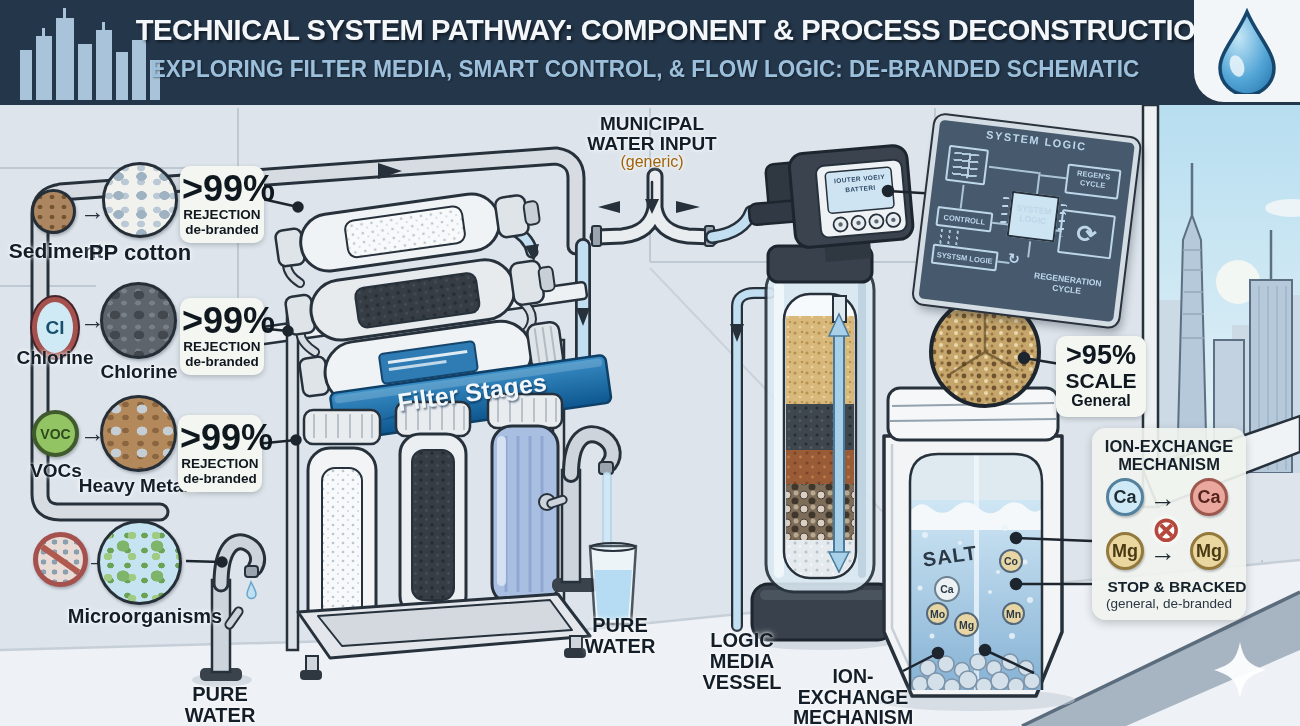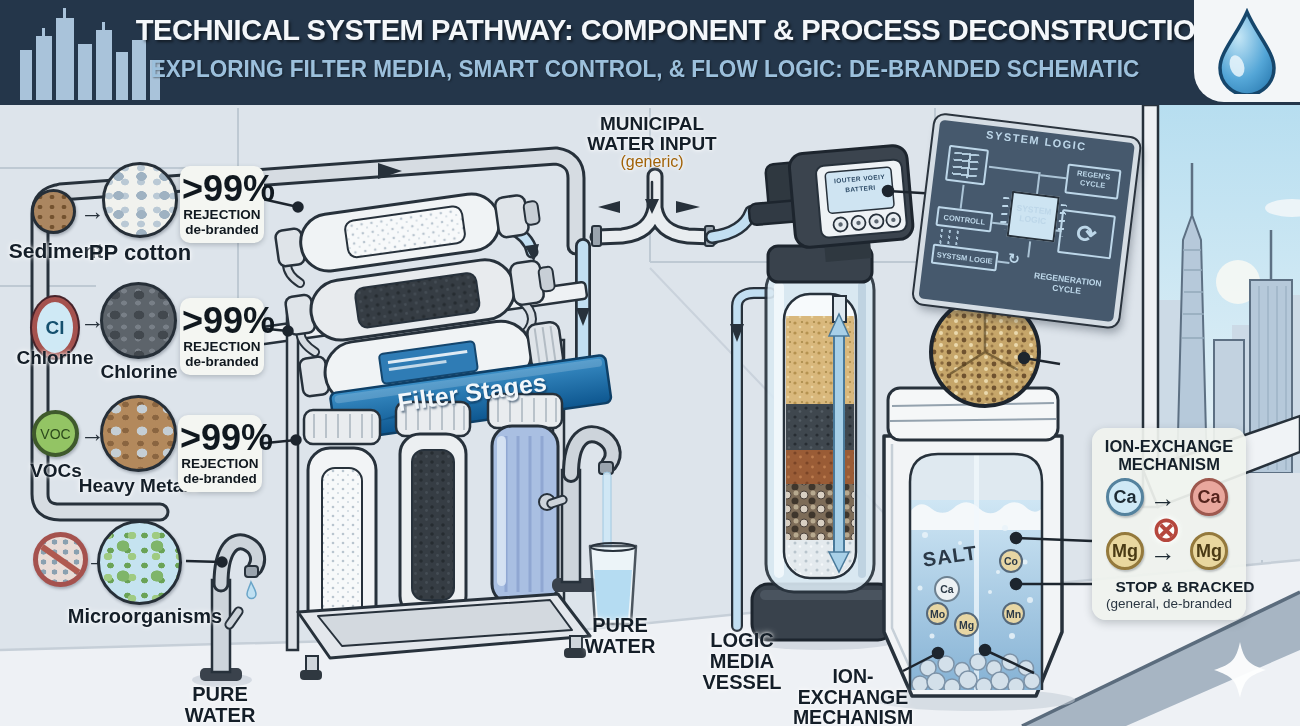--- a/index.html
+++ b/index.html
@@ -29,21 +29,21 @@
   .c-sed{background:#ab8660;background-image:radial-gradient(#73522f 2.2px,transparent 2.7px);
          background-size:12px 10px;}
   .c-pp{background:#f1f2ee;background-image:radial-gradient(#9fb2c2 5px,transparent 5.6px),
         radial-gradient(#bac9d5 3.6px,transparent 4.2px);background-size:23px 19px,16px 14px;
         background-position:2px 2px,12px 10px;}
   .c-cl{background:#cfe9f5;border:5px solid #a5524e;box-shadow:0 0 0 2px #46232a,1px 2px 3px rgba(30,40,55,.3);
         display:flex;align-items:center;justify-content:center;font-weight:bold;color:#15506e;}
   .c-clres{background:#5d646b;background-image:radial-gradient(#42484e 5px,transparent 5.6px),
         radial-gradient(#787f87 2.6px,transparent 3.2px);background-size:24px 20px,14px 12px;}
   .c-voc{background:#93c464;border:4px solid #3f5a2c;display:flex;align-items:center;
-        justify-content:center;font-weight:normal;color:#2c4a1c;}
+        justify-content:center;font-weight:bold;color:#2c4a1c;}
   .c-hm{background:#b3895c;background-image:radial-gradient(#c5ced4 5px,transparent 5.6px),
         radial-gradient(#8a6540 3px,transparent 3.6px);background-size:26px 22px,15px 13px;}
   .c-cross{background:#e9dcd7;background-image:radial-gradient(#8aa0b0 2.6px,transparent 3.1px);
         background-size:11px 10px;border:5px solid #a5524e;position:relative;overflow:hidden;}
   .c-cross::after{content:"";position:absolute;left:-8%;top:44%;width:120%;height:14%;
         background:#b05a50;transform:rotate(35deg);}
   .c-micro{background:#c5e3f0;background-image:
         radial-gradient(#7fb56a 6px,transparent 6.6px),radial-gradient(#9fcb82 4px,transparent 4.6px),
         radial-gradient(#6aa356 3px,transparent 3.6px);
         background-size:34px 30px,24px 21px,17px 15px;background-position:6px 8px,20px 2px,2px 20px;}
@@ -602,20 +602,25 @@
   <div class="lg-ln" style="left:106px;top:42px;width:26px;height:2px;"></div>
   <div class="lg-ln" style="left:64px;top:95px;width:16px;height:2px;"></div>
   <div class="lg-ln" style="left:128px;top:95px;width:6px;height:2px;"></div>
   <div class="lg-ln" style="left:103px;top:110px;width:2px;height:16px;"></div>
   <div class="lg-ln" style="left:74px;top:133px;width:12px;height:2px;"></div>
   <div class="lg-dash" style="left:14px;top:108px;width:2px;height:16px;"></div>
   <div class="lg-dash" style="left:22px;top:108px;width:2px;height:16px;"></div>
   <div class="lg-dash" style="left:30px;top:108px;width:2px;height:16px;"></div>
 </div>
 
+<div class="abs badge95" style="left:1056px;top:336px;">
+  <div class="p">&gt;95%</div>
+  <div class="s1">SCALE</div>
+  <div class="s2">General</div>
+</div>
 
 <div class="abs ionp">
   <div class="abs ionp-title">
     <div>ION-EXCHANGE</div>
     <div>MECHANISM</div>
   </div>
   <div class="abs ion ion-cab" style="left:14px;top:50px;width:38px;height:38px;">
     <span>Ca</span>
       </div>
   <span class="abs ion-arrow" style="left:58px;top:57px;">→</span>
@@ -623,21 +628,21 @@
     <span>Ca</span>
       </div>
   <span class="abs blocked" style="left:60px;top:84px;">⊗</span>
   <div class="abs ion ion-mg" style="left:14px;top:104px;width:38px;height:38px;">
     <span>Mg</span>
       </div>
   <span class="abs ion-arrow" style="left:58px;top:111px;">→</span>
   <div class="abs ion ion-mg" style="left:98px;top:104px;width:38px;height:38px;">
     <span>Mg</span>
       </div>
-  <div class="abs ionp-f1" style="left:16px;top:150px;width:100%;text-align:center;">STOP &amp; BRACKED</div>
+  <div class="abs ionp-f1" style="left:8px;top:150px;width:100%;text-align:center;">STOP &amp; BRACKED</div>
   <div class="abs ionp-f2" style="left:0;top:168px;width:100%;text-align:center;">(general, de-branded</div>
 </div>
 
 <div class="abs lbl" style="left:917px;top:546px;width:66px;font-size:20px;letter-spacing:1px;transform:rotate(-8deg);color:#2b3947;text-shadow:none;">SALT</div>
 <div class="abs tion" style="left:999px;top:549px;width:24px;height:24px;">
       <span>Co</span>
     </div>
 <div class="abs tion tion-w" style="left:934px;top:576px;width:26px;height:26px;">
       <span>Ca</span>
     </div>

